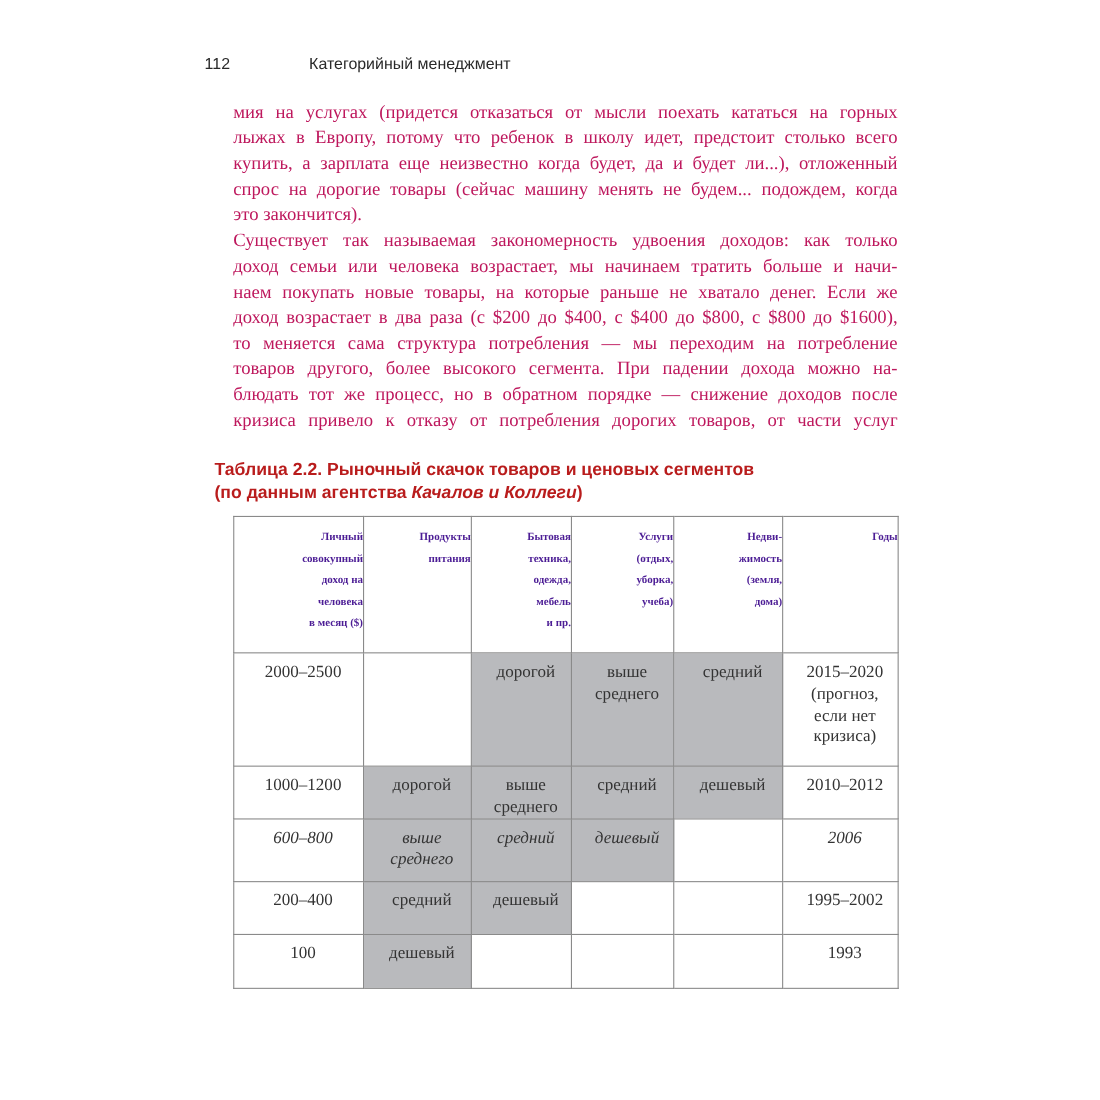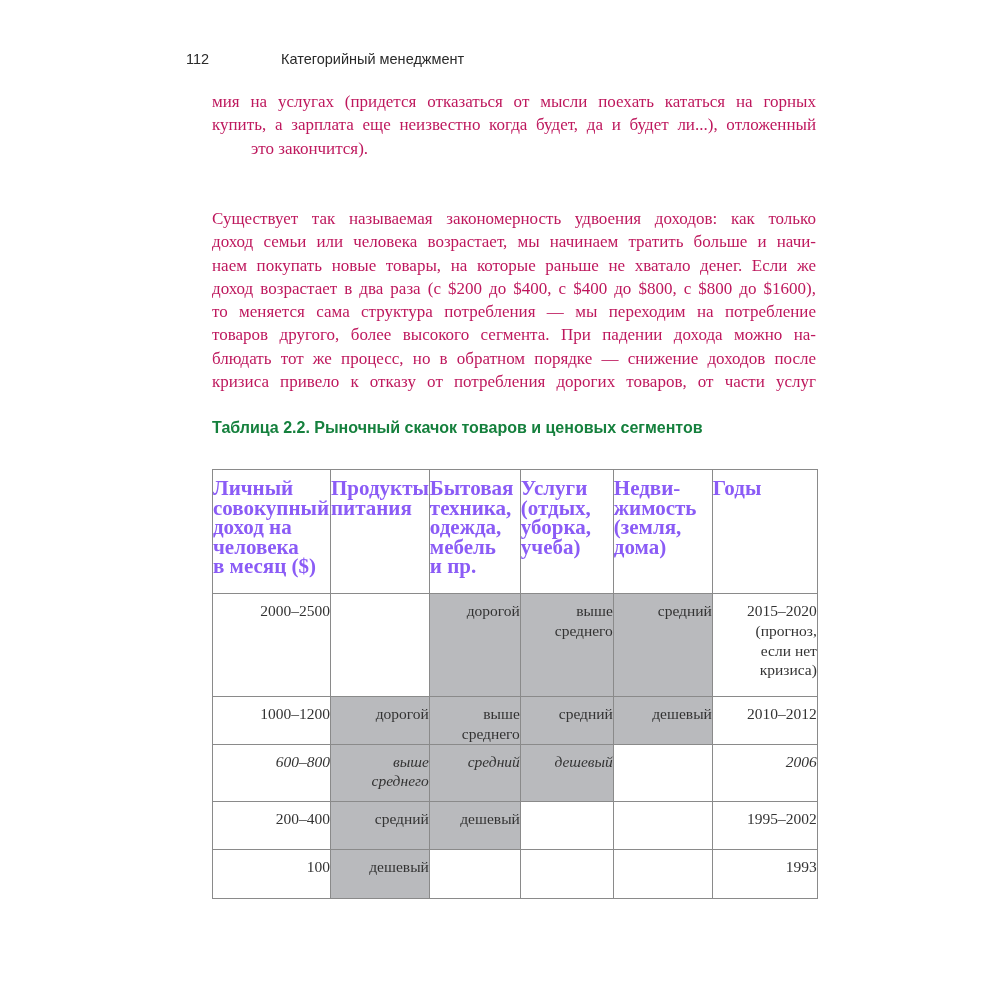--- a/index.html
+++ b/index.html
@@ -4,58 +4,61 @@
 <style>
   html, body { margin:0; padding:0; background:#ffffff; }
   body { width:1000px; height:1000px; position:relative; overflow:hidden; }
   .running-head { position:absolute; top:51px; left:186px; font-family:"Liberation Sans", sans-serif; font-size:14.5px; color:#2a2a2a; }
   .running-head .pnum { position:absolute; left:0; top:0; }
   .running-head .title { position:absolute; left:95px; top:0; white-space:nowrap;text-align:center; }
   .body-text { position:absolute; left:212px; width:604px; font-family:"Liberation Serif", serif; font-size:17px; line-height:23.3px; color:#be185d; text-align:justify; margin:0; }
   .p1 { top:90px; }
   .p2 { top:207px; text-indent:0; }
   .p-line { display:block; text-align:justify; text-align-last:justify; white-space:nowrap; }
-  .p-line.last { text-align-last:left;margin-left:39px; }
-  .caption { position:absolute; left:212px; top:417px; width:620px; font-family:"Liberation Sans", sans-serif; font-weight:bold; font-size:16px; line-height:21px; color:#15803d; margin:0; }
+  .p-line.last { text-align-last:left; }
+  .caption { position:absolute; left:195px; top:417px; width:620px; font-family:"Liberation Sans", sans-serif; font-weight:bold; font-size:16px; line-height:21px; color:#b91c1c; margin:0; }
   .caption i { font-style:italic; }
   table.data { position:absolute; left:212px; top:469px; border-collapse:collapse; font-family:"Liberation Serif", serif; color:#333; }
   table.data th, table.data td { border:1.3px solid #8a8a8a; vertical-align:top; padding:0; }
-  table.data th { font-weight:bold; font-size:21px; line-height:19.6px; text-align:left; padding-top:9px; color:#8b5cf6; }
-  table.data td { font-size:15.5px; line-height:19.8px; text-align:right; padding:7px 0 0 8px; }
+  table.data th { font-weight:bold; font-size:10px; line-height:19.6px; text-align:right; padding-top:9px; color:#4c1d95; }
+  table.data td { font-size:15.5px; line-height:19.8px; text-align:center; padding:7px 0 0 8px; }
   td.shaded { background:#b9babd; }
   col.c0 { width:118px; } col.c1 { width:98px; } col.c2 { width:91px; } col.c3 { width:93px; } col.c4 { width:99px; } col.c5 { width:105px; }
   tr.h { height:124px; } tr.r0 { height:103px; } tr.r1 { height:43px; } tr.r2 { height:57px;font-style:italic; } tr.r3 { height:48px;margin-top:36px; } tr.r4 { height:49px; }
 </style>
 </head>
 <body>
 
 <div class="running-head">
   <span class="pnum">112</span>
   <span class="title">Категорийный менеджмент</span>
 </div>
 
 <div class="body-text p1">
   <span class="p-line">мия на услугах (придется отказаться от мысли поехать кататься на горных</span>
+  <span class="p-line">лыжах в Европу, потому что ребенок в школу идет, предстоит столько всего</span>
   <span class="p-line">купить, а зарплата еще неизвестно когда будет, да и будет ли...), отложенный</span>
+  <span class="p-line">спрос на дорогие товары (сейчас машину менять не будем... подождем, когда</span>
   <span class="p-line last">это закончится).</span>
 </div>
 
 <div class="body-text p2">
   <span class="p-line">Существует так называемая закономерность удвоения доходов: как только</span>
   <span class="p-line">доход семьи или человека возрастает, мы начинаем тратить больше и начи-</span>
   <span class="p-line">наем покупать новые товары, на которые раньше не хватало денег. Если же</span>
   <span class="p-line">доход возрастает в два раза (с $200 до $400, с $400 до $800, с $800 до $1600),</span>
   <span class="p-line">то меняется сама структура потребления — мы переходим на потребление</span>
   <span class="p-line">товаров другого, более высокого сегмента. При падении дохода можно на-</span>
   <span class="p-line">блюдать тот же процесс, но в обратном порядке — снижение доходов после</span>
   <span class="p-line">кризиса привело к отказу от потребления дорогих товаров, от части услуг</span>
 </div>
 
 <div class="caption">
   <div>Таблица 2.2. Рыночный скачок товаров и ценовых сегментов</div>
+  <div><span>(по данным агентства </span><i>Качалов и Коллеги</i><span>)</span></div>
 </div>
 
 <table class="data">
   <colgroup>
       <col class="c0">
       <col class="c1">
       <col class="c2">
       <col class="c3">
       <col class="c4">
       <col class="c5">

